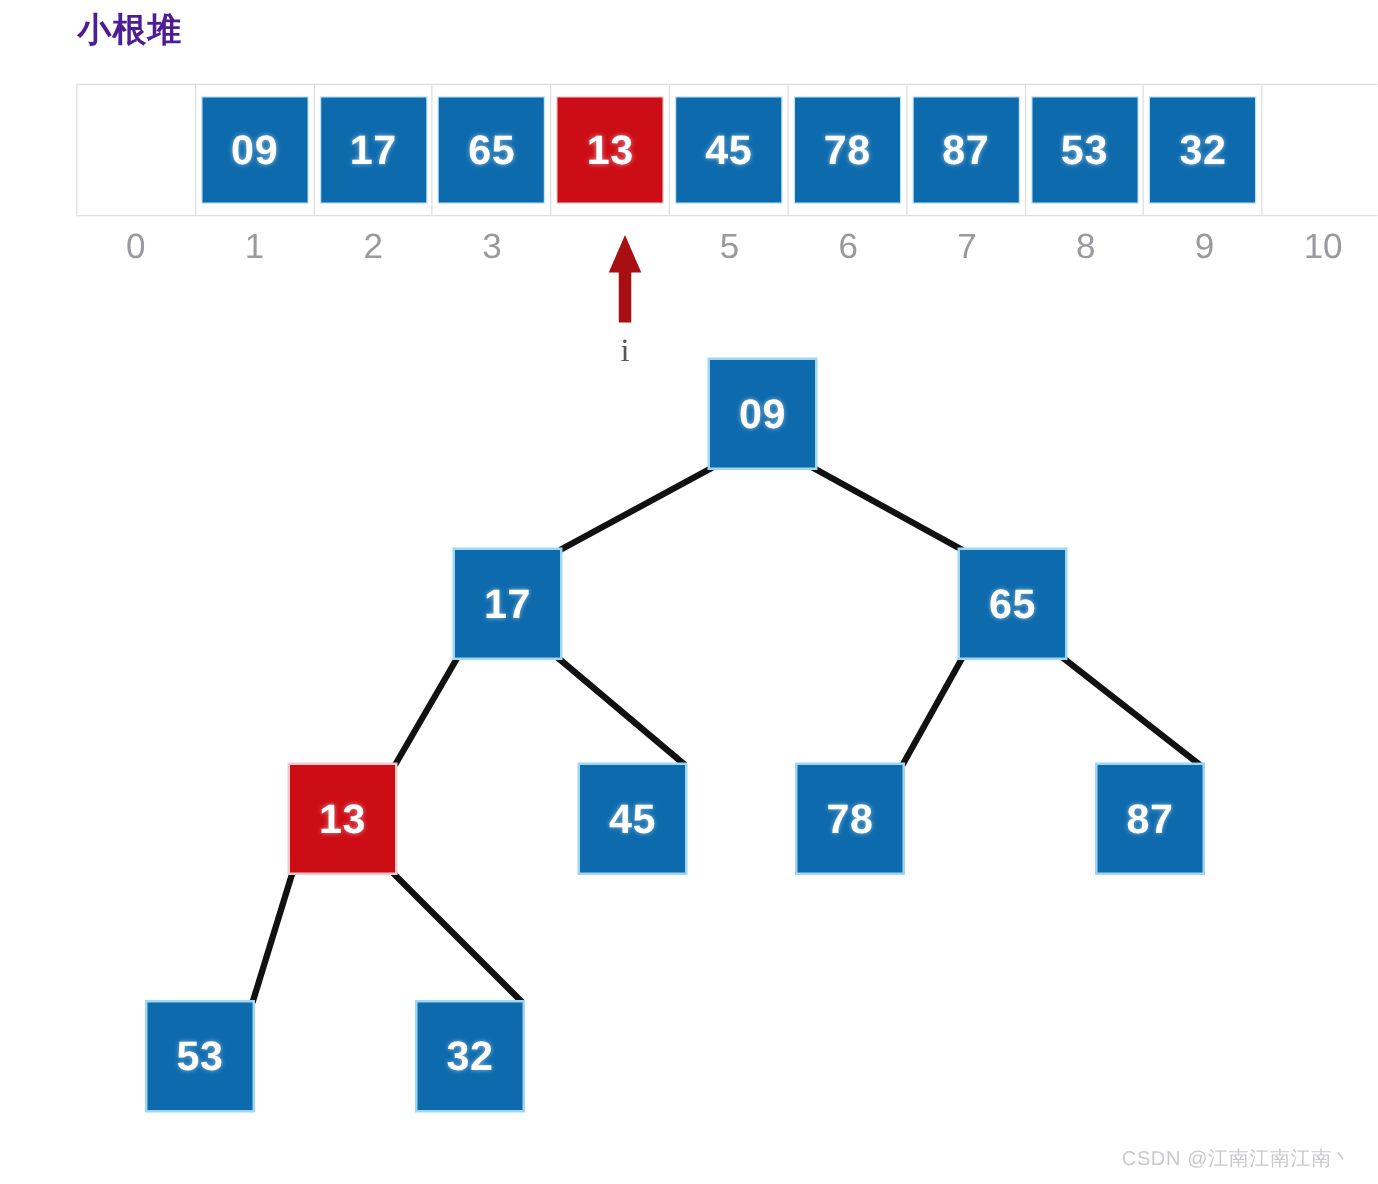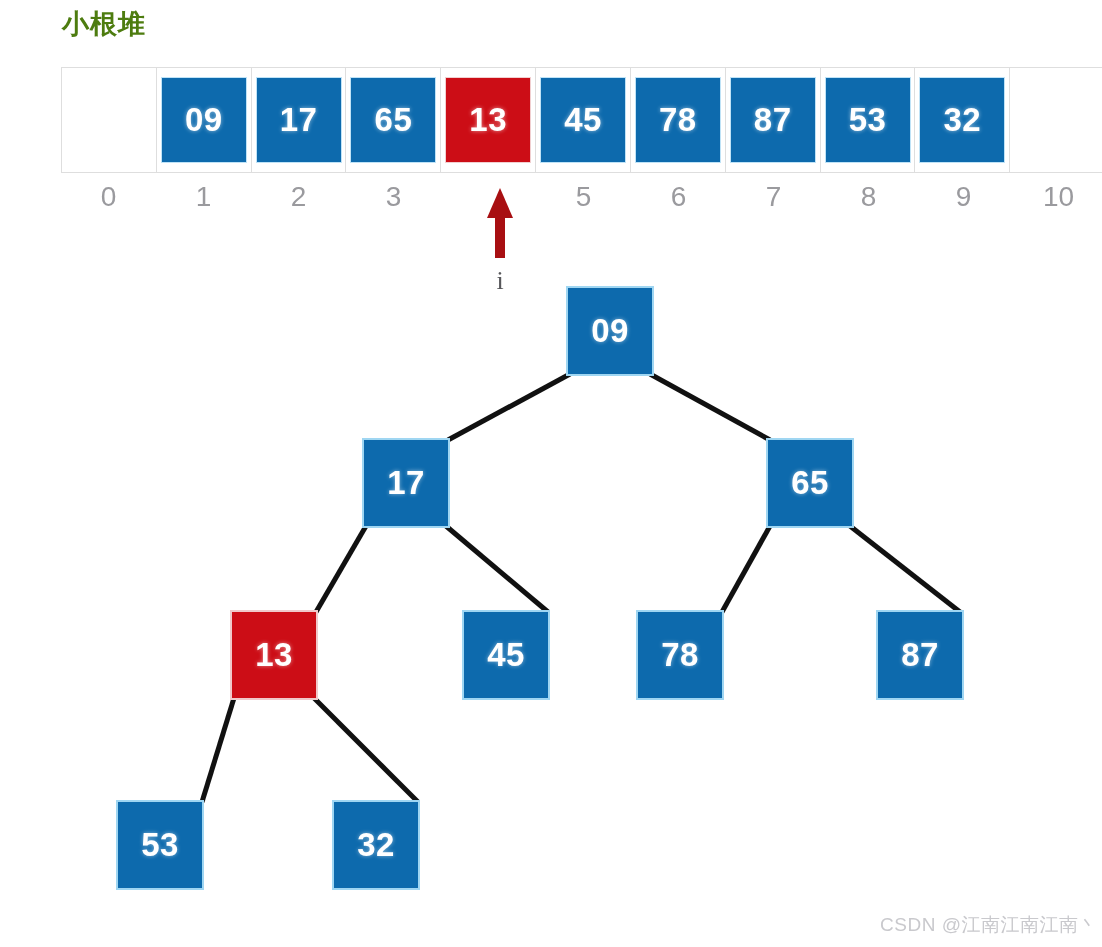--- a/index.html
+++ b/index.html
@@ -16,21 +16,21 @@
     -webkit-font-smoothing: antialiased;
   }
 
   
   #page-title {
     position: absolute;
     left: 62px;
     top: 8px;
     font-size: 27px;
     font-weight: 700;
-    color: #4d7c0f;
+    color: #4c1d95;
     letter-spacing: 1px;
     line-height: 1.2;
   }
 
   
   #array-strip {
     position: absolute;
     left: 61px;
     top: 67px;
     height: 106px;
@@ -150,23 +150,23 @@
     letter-spacing: 0.5px;
     text-shadow: 0 0 4px rgba(255,255,255,0.5);
     pointer-events: auto;
   }
   .tree-node.blue { background: #0d6aad; box-shadow: 0 0 0 2px #9fd6f2; }
   .tree-node.red  { background: #cc0d16; box-shadow: 0 0 0 2px #f0c9cb; }
 
   
   #watermark {
     position: absolute;
-    right: 4px;
+    right: 20px;
     bottom: 9px;
-    font-size: 19px;
+    font-size: 16px;
     color: #c9c9cd;
     letter-spacing: 0.5px;
     white-space: nowrap;
   }
 </style>
 </head>
 <body>
 
 <div id="page-title">小根堆</div>
 

